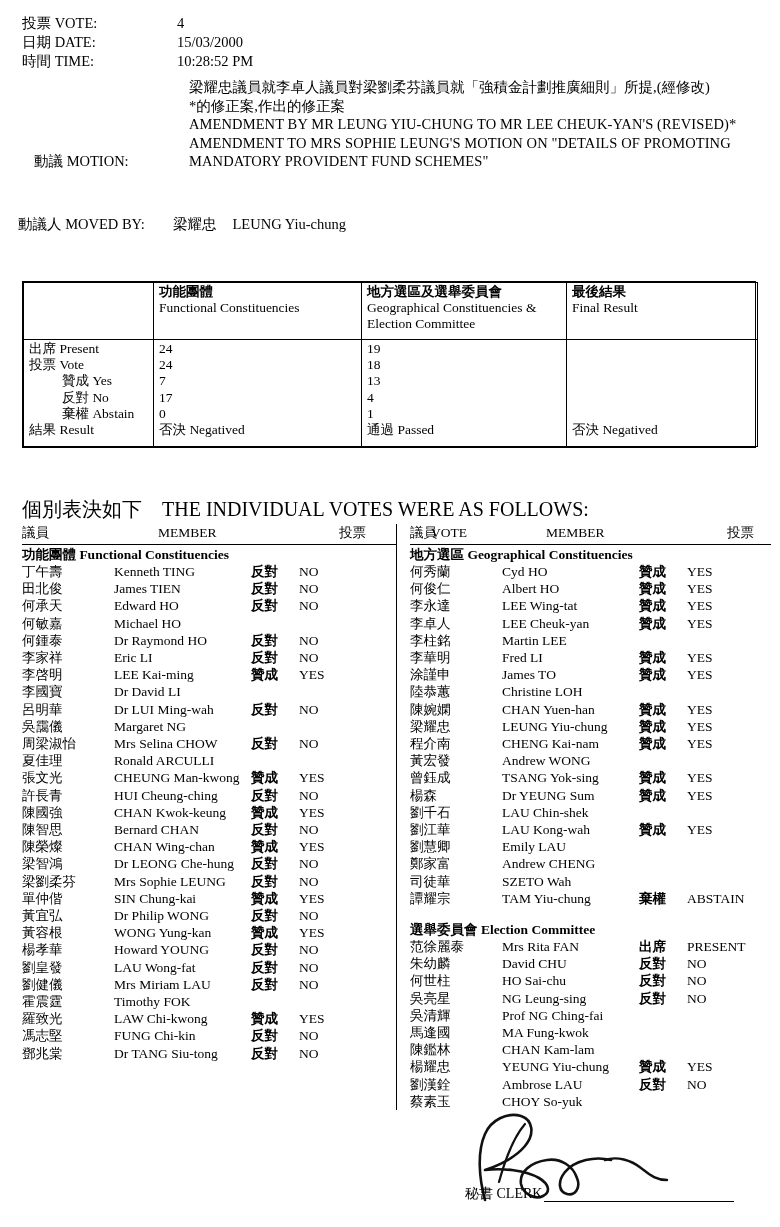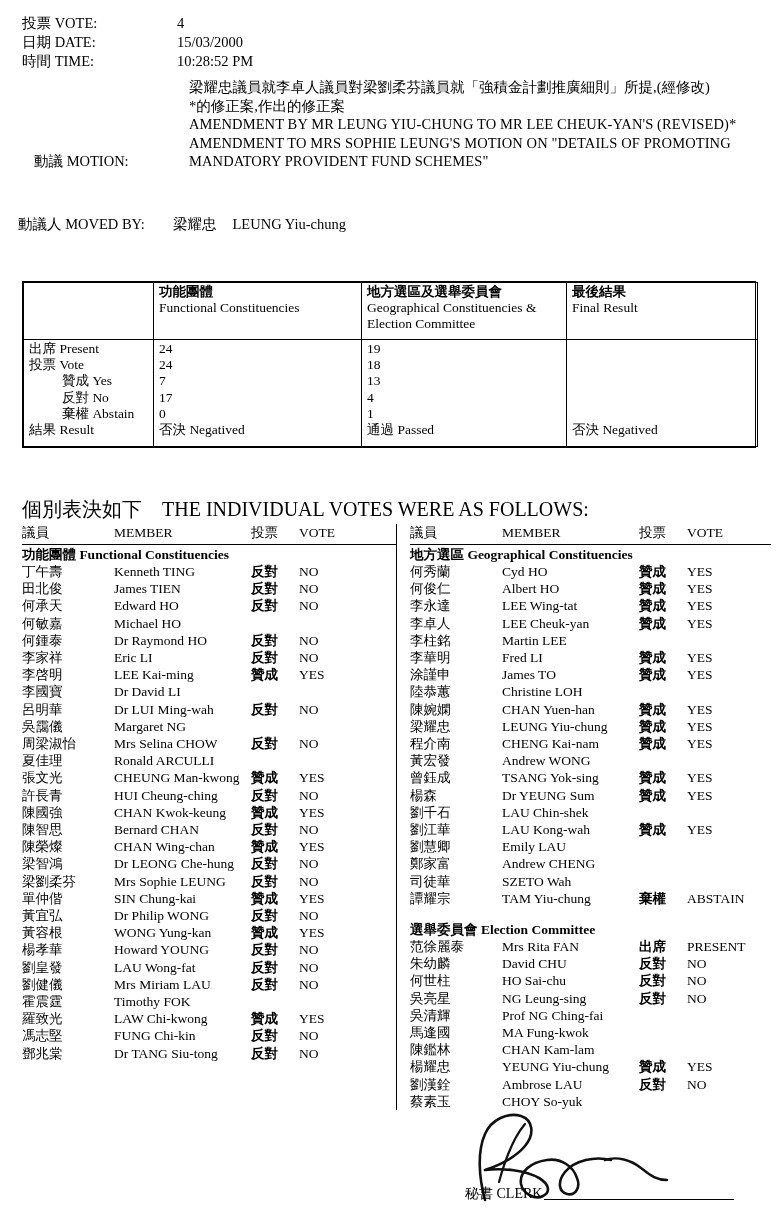--- a/index.html
+++ b/index.html
@@ -158,20 +158,21 @@
     width: 361px;
     flex: 0 0 361px;
     box-sizing: content-box;
   }
   .vhead {
     display: flex;
     font-size: 13.5px;
     line-height: 17px;
     padding-bottom: 3px;
     border-bottom: 1.6px solid #000;
+    gap: 44px;
   }
   .vhead .c1 { width: 92px; flex: 0 0 92px; }
   .vhead .c2 { width: 137px; flex: 0 0 137px; }
   .vhead .c3 { width: 48px; flex: 0 0 48px; }
   .vhead .c4 { flex: 1 1 auto; }
 
   .grouphead {
     font-size: 13.5px;
     line-height: 17px;
     padding-top: 1px;
@@ -200,21 +201,21 @@
     width: 320px;
     height: 100px;
   }
   .sig-svg { position: absolute; left: 0; top: 0; }
 
   .clerk {
     position: absolute;
     left: 465px;
     top: 1185px;
     display: flex;
-    align-items: flex-start;
+    align-items: center;
     font-size: 14px;
   }
   .clerk-label { white-space: nowrap; }
   .clerk-line {
     display: inline-block;
     width: 190px;
     border-bottom: 1.6px solid #000;
     height: 14px;
     margin-left: 2px;
   }

